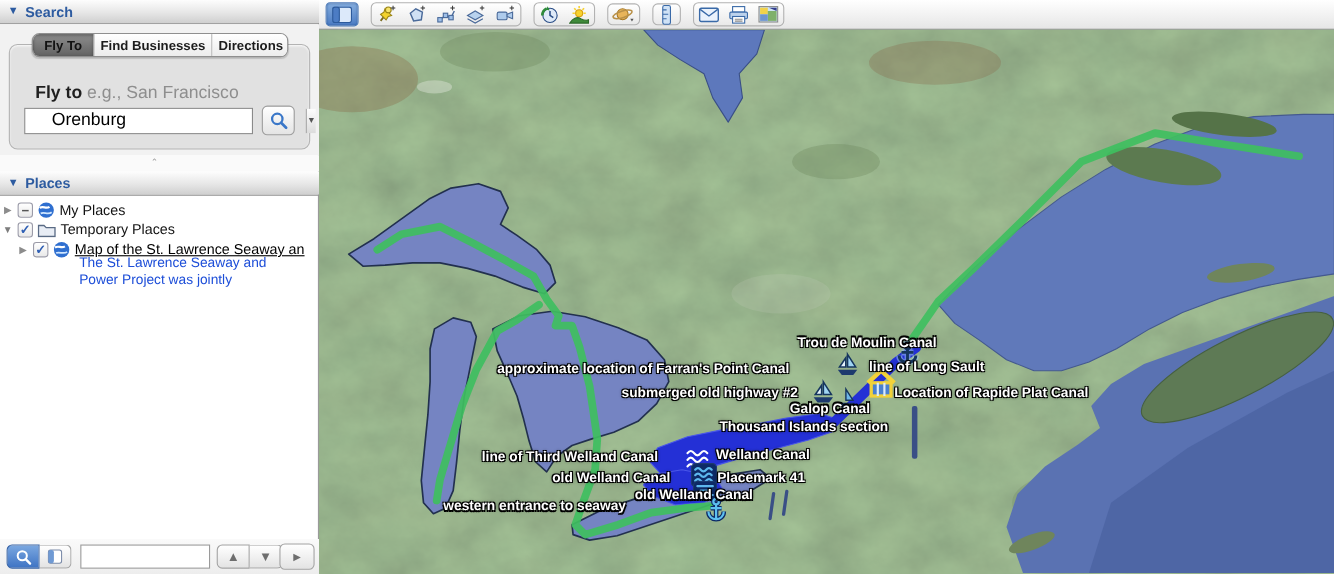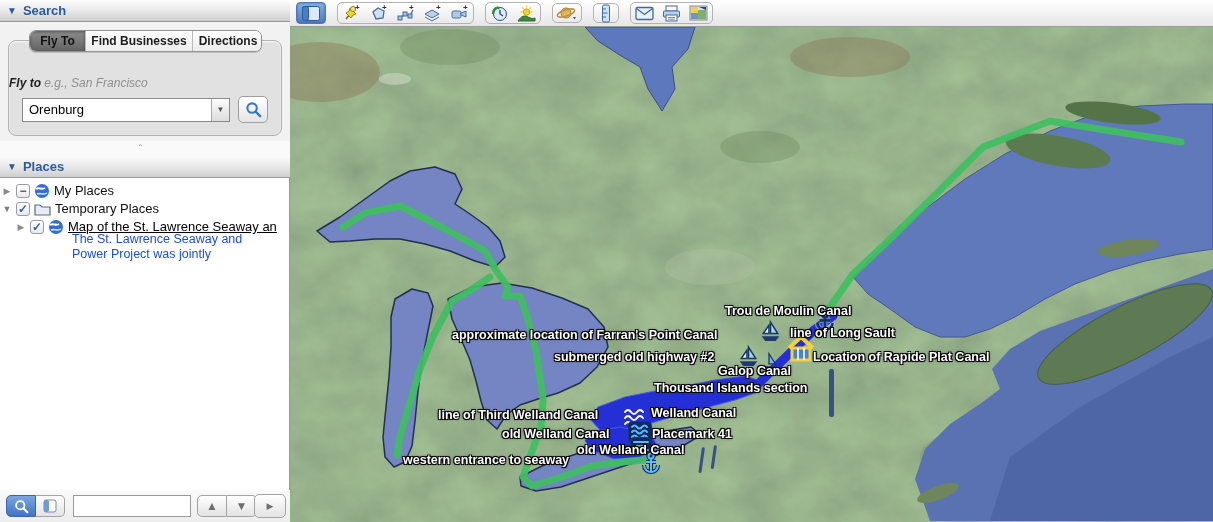--- a/index.html
+++ b/index.html
@@ -17,26 +17,26 @@
   .search-section { position:absolute; left:0; top:22px; width:307px; height:119px; background:#f2f2f2; }
   .tabbar { position:absolute; left:29px; top:8px; width:233px; height:22px; display:flex;
     border:1px solid #8f8f8f; border-radius:7px; overflow:hidden; background:#fff;
     box-shadow:0 1px 1px rgba(0,0,0,.15); z-index:3; }
   .tab { flex:0 0 auto; display:flex; align-items:center; justify-content:center;
     font-size:12px; font-weight:bold; color:#1c1c1c; background:linear-gradient(#ffffff,#ececec); cursor:default; }
   .tab.active { background:linear-gradient(#8d8d8d,#636363); color:#111; box-shadow:inset 0 1px 3px rgba(0,0,0,.4); }
   .tab + .tab { border-left:1px solid #b9b9b9; }
   .search-card { position:absolute; left:8px; top:18px; width:274px; height:96px;
     background:#e1e1e1; border:1px solid #b3b3b3; border-radius:8px; box-shadow:inset 0 1px 2px rgba(255,255,255,.8); }
-  .flyto-row { position:absolute; left:9px; top:54px; font-size:12px;font-style:italic; }
+  .flyto-row { position:absolute; left:32px; top:54px; font-size:16px; }
   .flyto-row b { color:#1f1f1f; font-weight:bold; }
   .flyto-row span.hint { color:#8e8e8e; }
   .query-row { position:absolute; left:22px; top:74px; display:flex; align-items:center; }
   .combo { width:208px; height:24px; background:#fff; border:1px solid #8a8a8a; display:flex; align-items:center; }
-  .combo input { flex:1; border:none; outline:none; font-size:13px; padding:0 6px; font-family:"Liberation Sans",sans-serif; background:transparent; }
+  .combo input { flex:1; border:none; outline:none; font-size:16px; padding:0 24px; font-family:"Liberation Sans",sans-serif; background:transparent; }
   .combo .drop { width:19px; height:22px; border-left:1px solid #aaa; background:linear-gradient(#fdfdfd,#dcdcdc);
     display:flex; align-items:center; justify-content:center; font-size:8px; color:#555; }
   .search-go { margin-left:8px; width:30px; height:27px; border:1px solid #9f9f9f; border-radius:5px;
     background:linear-gradient(#ffffff,#e4e4e4); display:flex; align-items:center; justify-content:center; }
 
   .splitter { position:absolute; left:0; top:141px; width:290px; height:15px; background:#fafafa; }
   .grip { position:absolute; left:137px; top:4px; width:9px; height:6px; color:#9a9a9a; font-size:8px; line-height:5px; }
 
   .places-header { top:156px; }
   .tree { position:absolute; left:0; top:179px; width:290px; }
@@ -447,21 +447,21 @@
           <circle cx="12" cy="5" r="2.5"></circle>
             <path d="M12 8v13M5 14c0 4.5 3.5 7 7 7s7-2.5 7-7M7 11h10"></path>
         </g>
       </svg>
     </div>
 
     
     <div class="maplabel" style="left:435px; top:277px;">Trou de Moulin Canal</div>
     <div class="maplabel" style="left:162px; top:301px;">approximate location of Farran's Point Canal</div>
     <div class="maplabel" style="left:500px; top:299px;">line of Long Sault</div>
-    <div class="maplabel" style="left:264px; top:323px;">submerged old highway #2</div>
+    <div class="maplabel" style="left:275px; top:323px;">submerged old highway #2</div>
     <div class="maplabel" style="left:523px; top:323px;">Location of Rapide Plat Canal</div>
     <div class="maplabel" style="left:428px; top:337px;">Galop Canal</div>
     <div class="maplabel" style="left:364px; top:354px;">Thousand Islands section</div>
     <div class="maplabel" style="left:148px; top:381px;">line of Third Welland Canal</div>
     <div class="maplabel" style="left:361px; top:379px;">Welland Canal</div>
     <div class="maplabel" style="left:212px; top:400px;">old Welland Canal</div>
     <div class="maplabel" style="left:362px; top:400px;">Placemark 41</div>
     <div class="maplabel" style="left:287px; top:416px;">old Welland Canal</div>
     <div class="maplabel" style="left:113px; top:426px;">western entrance to seaway</div>
   </div>

